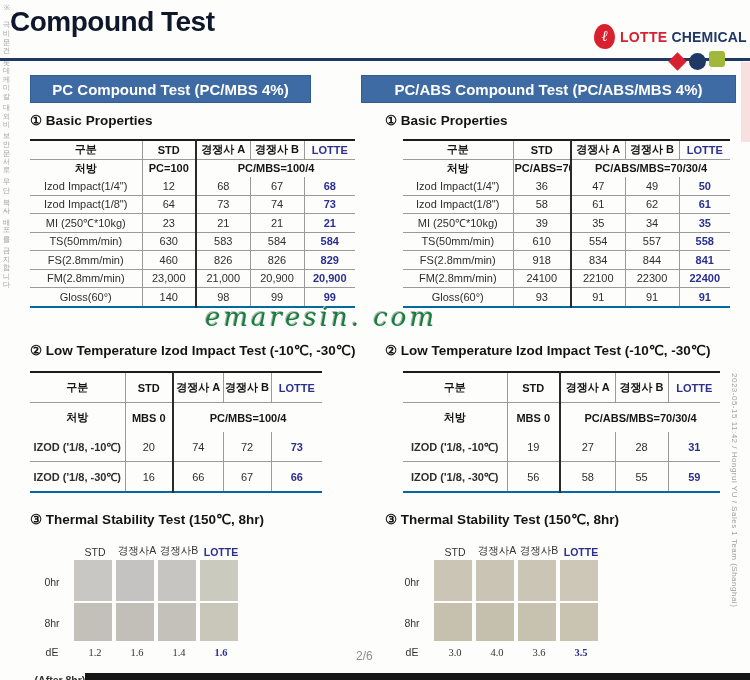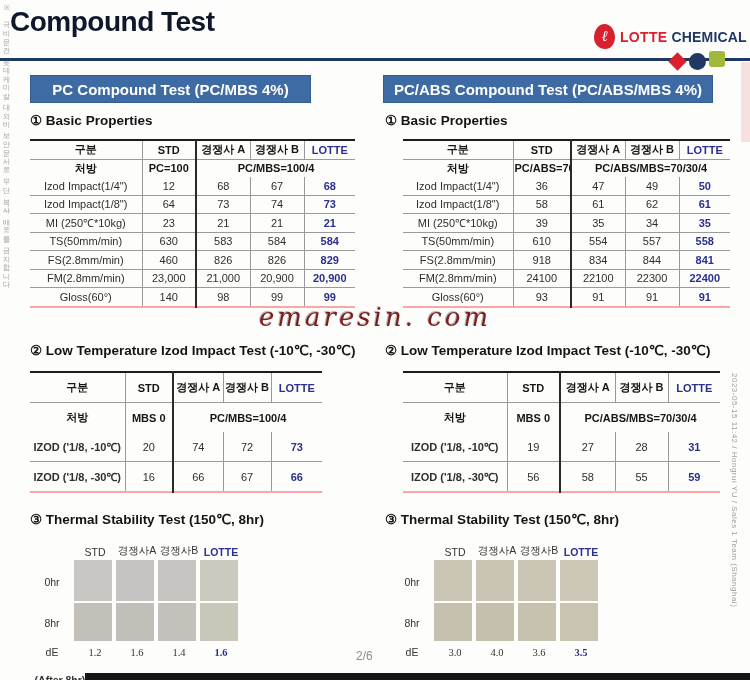--- a/index.html
+++ b/index.html
@@ -20,26 +20,26 @@
   .brand-red{color:#d8202f;font-weight:bold;font-size:14px;letter-spacing:0.3px;}
   .brand-navy{color:#1f3864;font-weight:bold;font-size:14px;letter-spacing:0.2px;margin-left:-1px;}
   .deco-diamond{left:671px;top:55px;width:13px;height:13px;background:#d8202f;transform:rotate(45deg);}
   .deco-circle{left:689px;top:53px;width:17px;height:17px;border-radius:50%;background:#1f3864;}
   .deco-square{left:709px;top:51px;width:16px;height:16px;background:#a2b83a;border-radius:3px;}
   .edge-tint{left:741px;top:62px;width:9px;height:80px;background:rgba(235,170,170,0.35);}
   
   .bar{height:28px;background:#3e6ba3;border:1px solid #345d90;box-sizing:border-box;
     color:#fff;font-weight:bold;font-size:15px;display:flex;align-items:center;justify-content:center;white-space:nowrap;}
   .bar-left{left:30px;top:75px;width:281px;}
-  .bar-right{left:383px;top:75px;width:330px;}
+  .bar-right{left:361px;top:75px;width:375px;}
   
   .sec-title{font-size:13.5px;font-weight:bold;color:#141414;white-space:nowrap;}
   
   table.tbl{border-collapse:collapse;table-layout:fixed;font-size:11px;color:#2e2e2e;
-    border-top:2px solid #1c1c1c;border-bottom:2px solid #fca5a5;}
+    border-top:2px solid #1c1c1c;border-bottom:2px solid #0369a1;}
   table.tbl td{border-top:1px solid #9a9a9a;border-left:1px solid #9a9a9a;text-align:center;
     padding:0 1px;white-space:nowrap;overflow:hidden;}
   table.tbl tr:first-child td{border-top:none;}
   table.tbl td:first-child{border-left:none;}
   table.tbl td.sep{border-left:2px solid #2a2a2a;}
   table.tbl .hd{font-weight:bold;color:#161616;}
   table.tbl .lotte{color:#2b2f8e;font-weight:bold;}
   table.basic td{height:17.5px;}
   table.lt td{height:29px;}
   table.lt td.rl{font-weight:bold;}
@@ -50,23 +50,23 @@
   .tcol{width:42px;text-align:center;font-size:10.5px;color:#333;white-space:nowrap;}
   .tcol.lotte{color:#2b2f8e;font-weight:bold;}
   .thead{height:18px;align-items:flex-end;padding-bottom:2px;}
   .sw{width:38px;height:41px;margin:0 4px 2px 0;}
   .sw-row2 .sw{height:38px;}
   .tval{width:42px;text-align:center;font-size:10.5px;font-family:Liberation Serif, serif;}
   .tval.lotte{color:#2b2f8e;font-weight:bold;}
   .tde{margin-top:3px;}
   .tsub{width:60px;text-align:center;white-space:nowrap;margin-top:16px;font-weight:bold;}
   
-  .wm-center{left:205px;top:302px;width:340px;text-align:center;
+  .wm-center{left:205px;top:302px;width:340px;
     font-family:"DejaVu Serif",serif;font-style:italic;font-size:26px;letter-spacing:3px;
-    color:#7f1d1d;text-shadow:-1px -1px 0 #b9b7b3,1px 1px 1px #ffffff;white-space:nowrap;}
+    color:#15803d;text-shadow:-1px -1px 0 #b9b7b3,1px 1px 1px #ffffff;white-space:nowrap;}
   .wm-left{left:1px;top:2px;height:345px;writing-mode:vertical-rl;font-size:7.5px;color:#a6a6a6;
     letter-spacing:1px;white-space:nowrap;}
   .wm-right{left:730px;top:373px;height:305px;writing-mode:vertical-rl;font-size:8px;color:#a0a0a0;
     letter-spacing:0.5px;white-space:nowrap;}
   .page-num{left:356px;top:649px;font-size:12px;color:#8d8d8d;}
   .bottom-bar{left:85px;top:673px;width:665px;height:7px;background:#161616;}
 </style>
 </head>
 <body>
 

